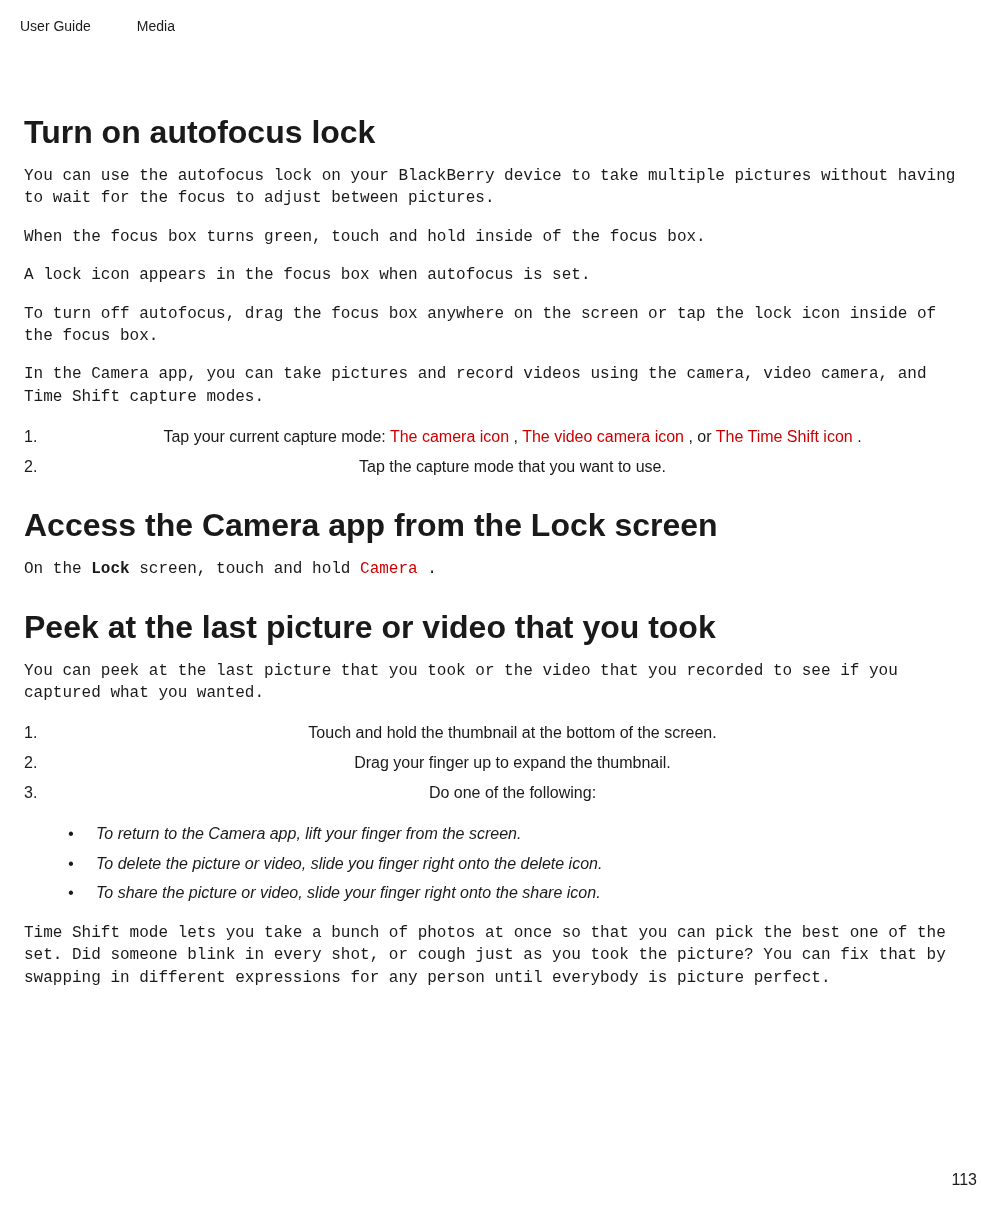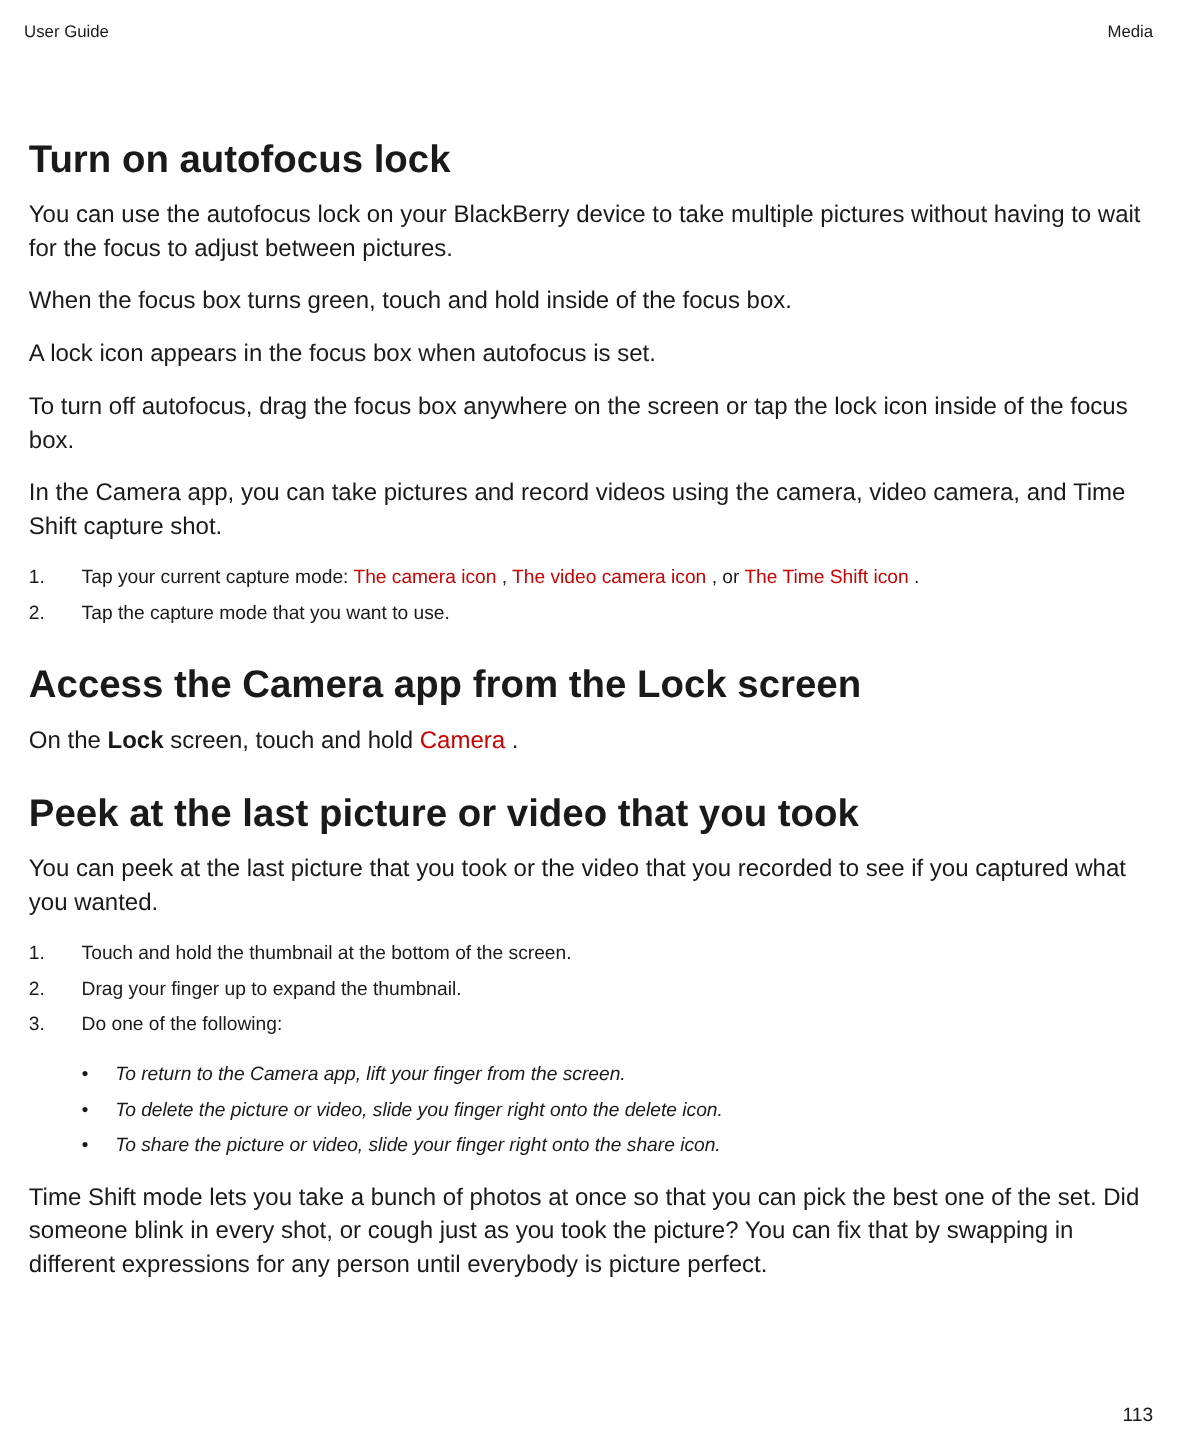--- a/index.html
+++ b/index.html
@@ -11,49 +11,51 @@
       font-family: Arial, Helvetica, sans-serif;
       width: 981px;
       height: 1213px;
       background: #ffffff;
       color: #1a1a1a;
       position: relative;
       padding: 18px 20px 20px 20px;
     }
     .header {
       display: flex;
-      justify-content: space-between;
       font-size: 14px;
       font-weight: 400;
       margin-bottom: 80px;
+      gap: 46px;
     }
     .content {
       padding: 0 4px;
     }
     h2 {
       font-size: 32px;
       font-weight: 700;
       margin-bottom: 14px;
       margin-top: 28px;
     }
     h1 {
       font-size: 38px;
       font-weight: 400;
       margin-bottom: 16px;
       margin-top: 30px;
     }
     p {
-      font-size: 20px;
+      font-size: 16px;
       line-height: 1.4;
       margin-bottom: 16px;
+      font-family: Liberation Mono, monospace;
     }
     ol {
       list-style: none;
       counter-reset: item;
       margin-bottom: 16px;
+      text-align: center;
     }
     ol li {
       counter-increment: item;
       font-size: 16px;
       line-height: 1.6;
       padding-left: 44px;
       position: relative;
       margin-bottom: 4px;
     }
     ol li::before {
@@ -81,21 +83,21 @@
     }
     .red {
       color: #cc0000;
     }
     .bold {
       font-weight: bold;
     }
     .page-number {
       position: absolute;
       bottom: 24px;
-      right: 20px;
+      right: 4px;
       font-size: 16px;
     }
     .first-heading {
       margin-top: 0;
     }
   </style>
 </head>
 <body>
 
 <div class="header">
@@ -104,21 +106,21 @@
 </div>
 
 <div class="content">
 
   <h2 class="first-heading">Turn on autofocus lock</h2>
   <p>You can use the autofocus lock on your BlackBerry device to take multiple pictures without having to wait for the focus to adjust between pictures.</p>
   <p>When the focus box turns green, touch and hold inside of the focus box.</p>
   <p>A lock icon appears in the focus box when autofocus is set.</p>
   <p>To turn off autofocus, drag the focus box anywhere on the screen or tap the lock icon inside of the focus box.</p>
 
-  <p>In the Camera app, you can take pictures and record videos using the camera, video camera, and Time Shift capture shot.</p>
+  <p>In the Camera app, you can take pictures and record videos using the camera, video camera, and Time Shift capture modes.</p>
   <ol>
     <li><span>Tap your current capture mode: </span><span class="red"> The camera icon </span><span>, </span><span class="red"> The video camera icon </span><span>, or </span><span class="red"> The Time Shift icon </span><span>.</span></li>
     <li>Tap the capture mode that you want to use.</li>
   </ol>
 
   <h2>Access the Camera app from the Lock screen</h2>
   <p><span>On the </span><span class="bold">Lock</span><span> screen, touch and hold </span><span class="red"> Camera </span><span>.</span></p>
 
   <h2>Peek at the last picture or video that you took</h2>
   <p>You can peek at the last picture that you took or the video that you recorded to see if you captured what you wanted.</p>

